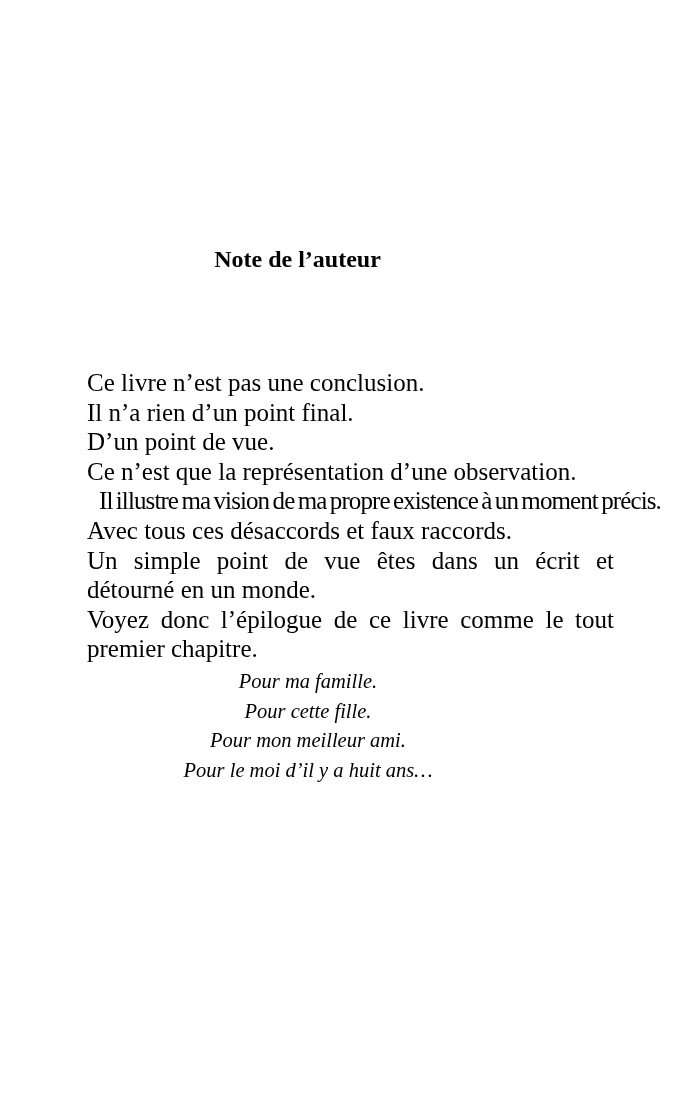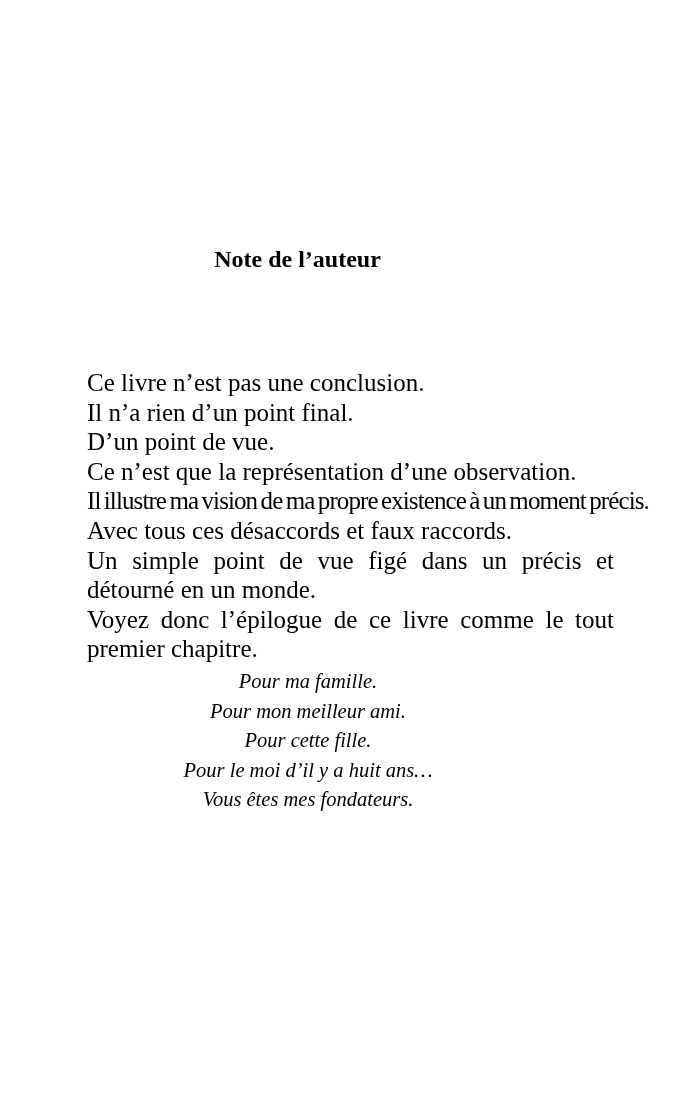--- a/index.html
+++ b/index.html
@@ -34,20 +34,21 @@
       font-size: 25px;
       line-height: 29.6px;
     }
     .body-line {
       display: block;
       white-space: nowrap;
     }
     .body-line.condensed {
       letter-spacing: -0.9px;
       word-spacing: -2px;
+      margin-left: 12px;
     }
     .body-para {
       display: block;
       text-align: justify;
       text-align-last: left;
     }
     .dedication {
       position: absolute;
       left: 0;
       top: 667px;
@@ -66,23 +67,22 @@
 
 <h1 class="page-title">Note de l’auteur</h1>
 
 <div class="body-text">
   <span class="body-line">Ce livre n’est pas une conclusion.</span>
   <span class="body-line">Il n’a rien d’un point final.</span>
   <span class="body-line">D’un point de vue.</span>
   <span class="body-line">Ce n’est que la représentation d’une observation.</span>
   <span class="body-line condensed">Il illustre ma vision de ma propre existence à un moment précis.</span>
   <span class="body-line">Avec tous ces désaccords et faux raccords.</span>
-  <span class="body-para">Un simple point de vue figé dans un précis et détourné en un monde.</span>
+  <span class="body-para">Un simple point de vue êtes dans un écrit et détourné en un monde.</span>
   <span class="body-para">Voyez donc l’épilogue de ce livre comme le tout premier chapitre.</span>
 </div>
 
 <div class="dedication">
   <span class="dedication-line">Pour ma famille.</span>
+  <span class="dedication-line">Pour cette fille.</span>
   <span class="dedication-line">Pour mon meilleur ami.</span>
-  <span class="dedication-line">Pour cette fille.</span>
   <span class="dedication-line">Pour le moi d’il y a huit ans…</span>
-  <span class="dedication-line">Vous êtes mes fondateurs.</span>
 </div>
 
 </body></html>

